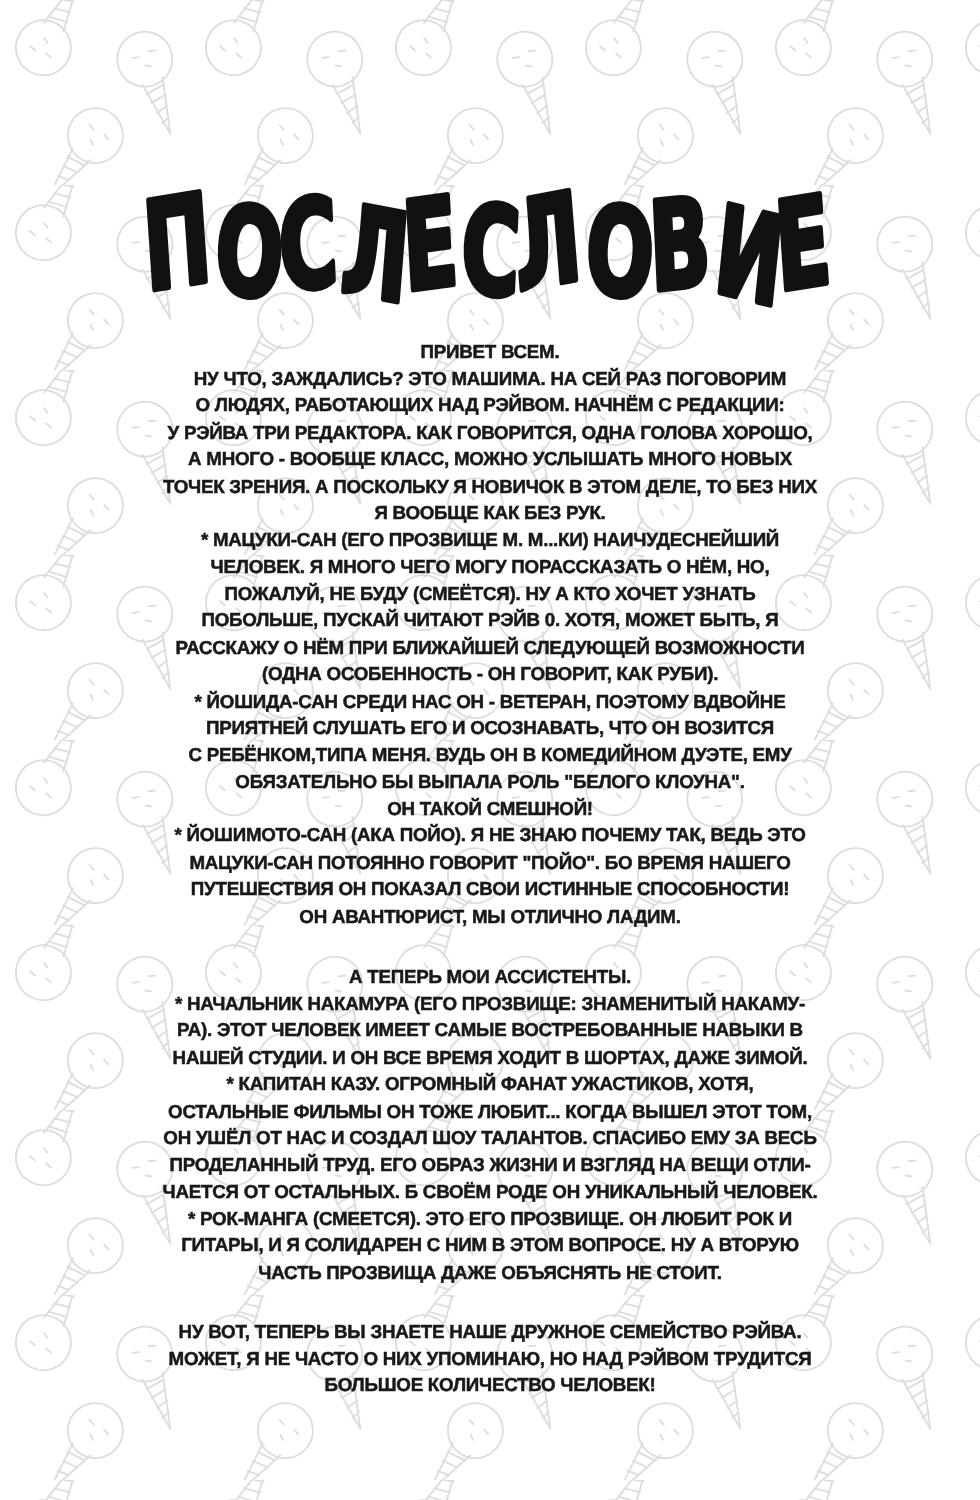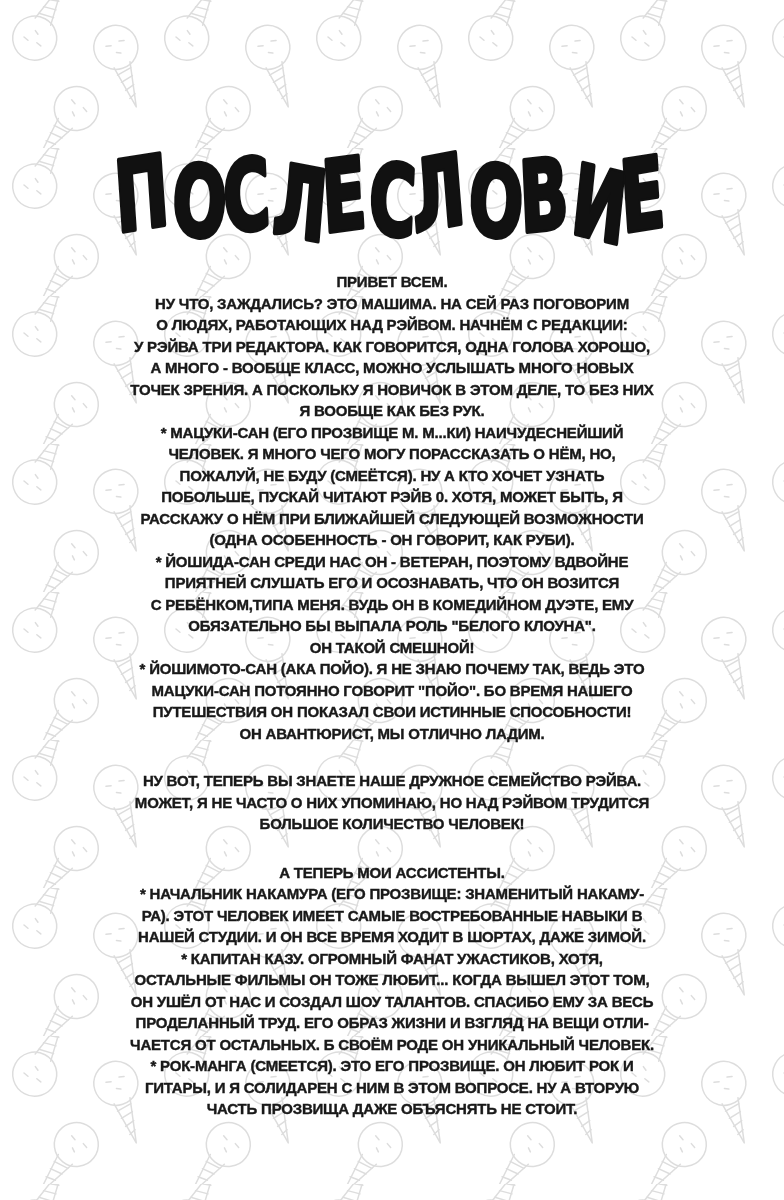--- a/index.html
+++ b/index.html
@@ -114,31 +114,31 @@
 * ЙОШИДА-САН СРЕДИ НАС ОН - ВЕТЕРАН, ПОЭТОМУ ВДВОЙНЕ
 ПРИЯТНЕЙ СЛУШАТЬ ЕГО И ОСОЗНАВАТЬ, ЧТО ОН ВОЗИТСЯ
 С РЕБЁНКОМ,ТИПА МЕНЯ. ВУДЬ ОН В КОМЕДИЙНОМ ДУЭТЕ, ЕМУ
 ОБЯЗАТЕЛЬНО БЫ ВЫПАЛА РОЛЬ "БЕЛОГО КЛОУНА".
 ОН ТАКОЙ СМЕШНОЙ!
 * ЙОШИМОТО-САН (АКА ПОЙО). Я НЕ ЗНАЮ ПОЧЕМУ ТАК, ВЕДЬ ЭТО
 МАЦУКИ-САН ПОТОЯННО ГОВОРИТ "ПОЙО". БО ВРЕМЯ НАШЕГО
 ПУТЕШЕСТВИЯ ОН ПОКАЗАЛ СВОИ ИСТИННЫЕ СПОСОБНОСТИ!
 ОН АВАНТЮРИСТ, МЫ ОТЛИЧНО ЛАДИМ.</div>
 
-    <div class="paragraph paragraph-4">НУ ВОТ, ТЕПЕРЬ ВЫ ЗНАЕТЕ НАШЕ ДРУЖНОЕ СЕМЕЙСТВО РЭЙВА.
-МОЖЕТ, Я НЕ ЧАСТО О НИХ УПОМИНАЮ, НО НАД РЭЙВОМ ТРУДИТСЯ
-БОЛЬШОЕ КОЛИЧЕСТВО ЧЕЛОВЕК!</div>
-
     <div class="paragraph paragraph-3">А ТЕПЕРЬ МОИ АССИСТЕНТЫ.
 * НАЧАЛЬНИК НАКАМУРА (ЕГО ПРОЗВИЩЕ: ЗНАМЕНИТЫЙ НАКАМУ-
 РА). ЭТОТ ЧЕЛОВЕК ИМЕЕТ САМЫЕ ВОСТРЕБОВАННЫЕ НАВЫКИ В
 НАШЕЙ СТУДИИ. И ОН ВСЕ ВРЕМЯ ХОДИТ В ШОРТАХ, ДАЖЕ ЗИМОЙ.
 * КАПИТАН КАЗУ. ОГРОМНЫЙ ФАНАТ УЖАСТИКОВ, ХОТЯ,
 ОСТАЛЬНЫЕ ФИЛЬМЫ ОН ТОЖЕ ЛЮБИТ... КОГДА ВЫШЕЛ ЭТОТ ТОМ,
 ОН УШЁЛ ОТ НАС И СОЗДАЛ ШОУ ТАЛАНТОВ. СПАСИБО ЕМУ ЗА ВЕСЬ
 ПРОДЕЛАННЫЙ ТРУД. ЕГО ОБРАЗ ЖИЗНИ И ВЗГЛЯД НА ВЕЩИ ОТЛИ-
 ЧАЕТСЯ ОТ ОСТАЛЬНЫХ. Б СВОЁМ РОДЕ ОН УНИКАЛЬНЫЙ ЧЕЛОВЕК.
 * РОК-МАНГА (СМЕЕТСЯ). ЭТО ЕГО ПРОЗВИЩЕ. ОН ЛЮБИТ РОК И
 ГИТАРЫ, И Я СОЛИДАРЕН С НИМ В ЭТОМ ВОПРОСЕ. НУ А ВТОРУЮ
 ЧАСТЬ ПРОЗВИЩА ДАЖЕ ОБЪЯСНЯТЬ НЕ СТОИТ.</div>
 
+    <div class="paragraph paragraph-4">НУ ВОТ, ТЕПЕРЬ ВЫ ЗНАЕТЕ НАШЕ ДРУЖНОЕ СЕМЕЙСТВО РЭЙВА.
+МОЖЕТ, Я НЕ ЧАСТО О НИХ УПОМИНАЮ, НО НАД РЭЙВОМ ТРУДИТСЯ
+БОЛЬШОЕ КОЛИЧЕСТВО ЧЕЛОВЕК!</div>
+
   </div>
 </div>
 
 </body></html>

